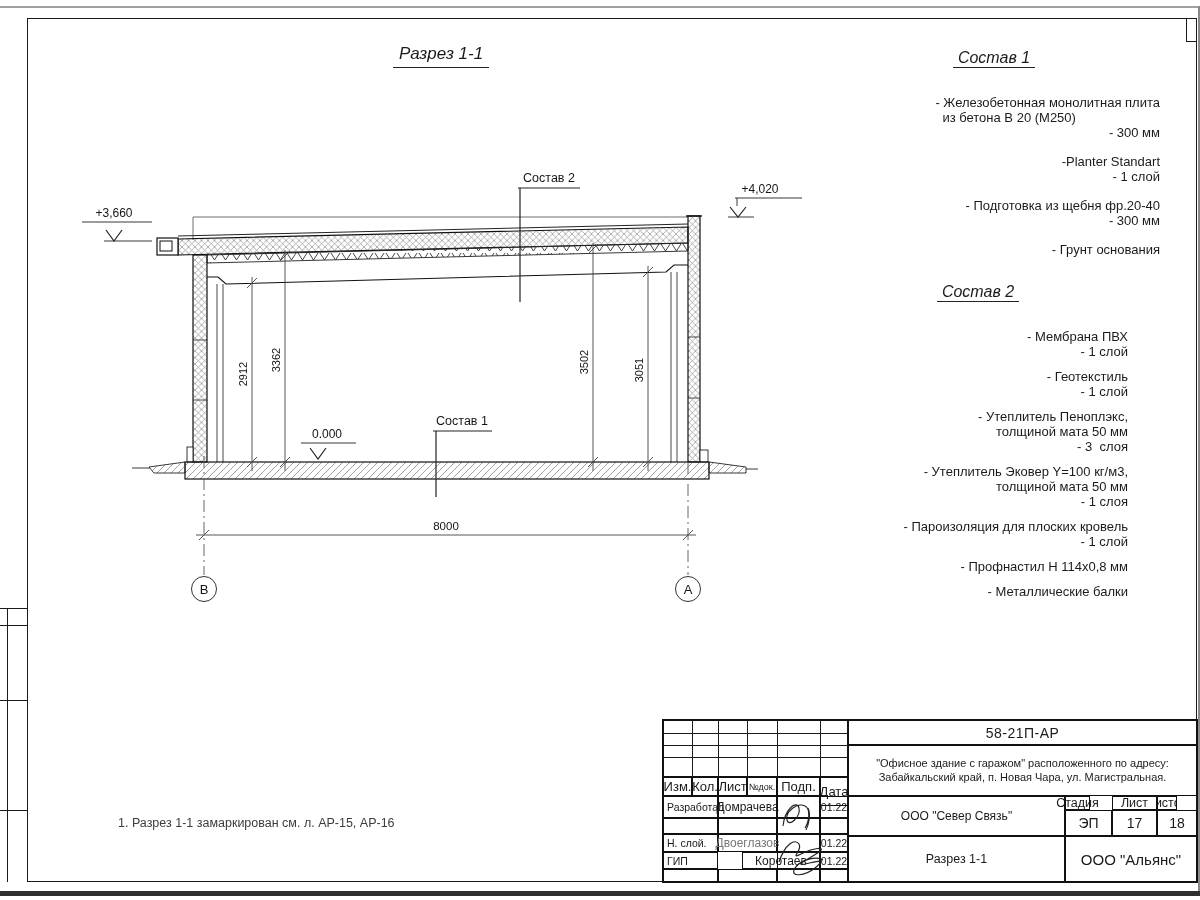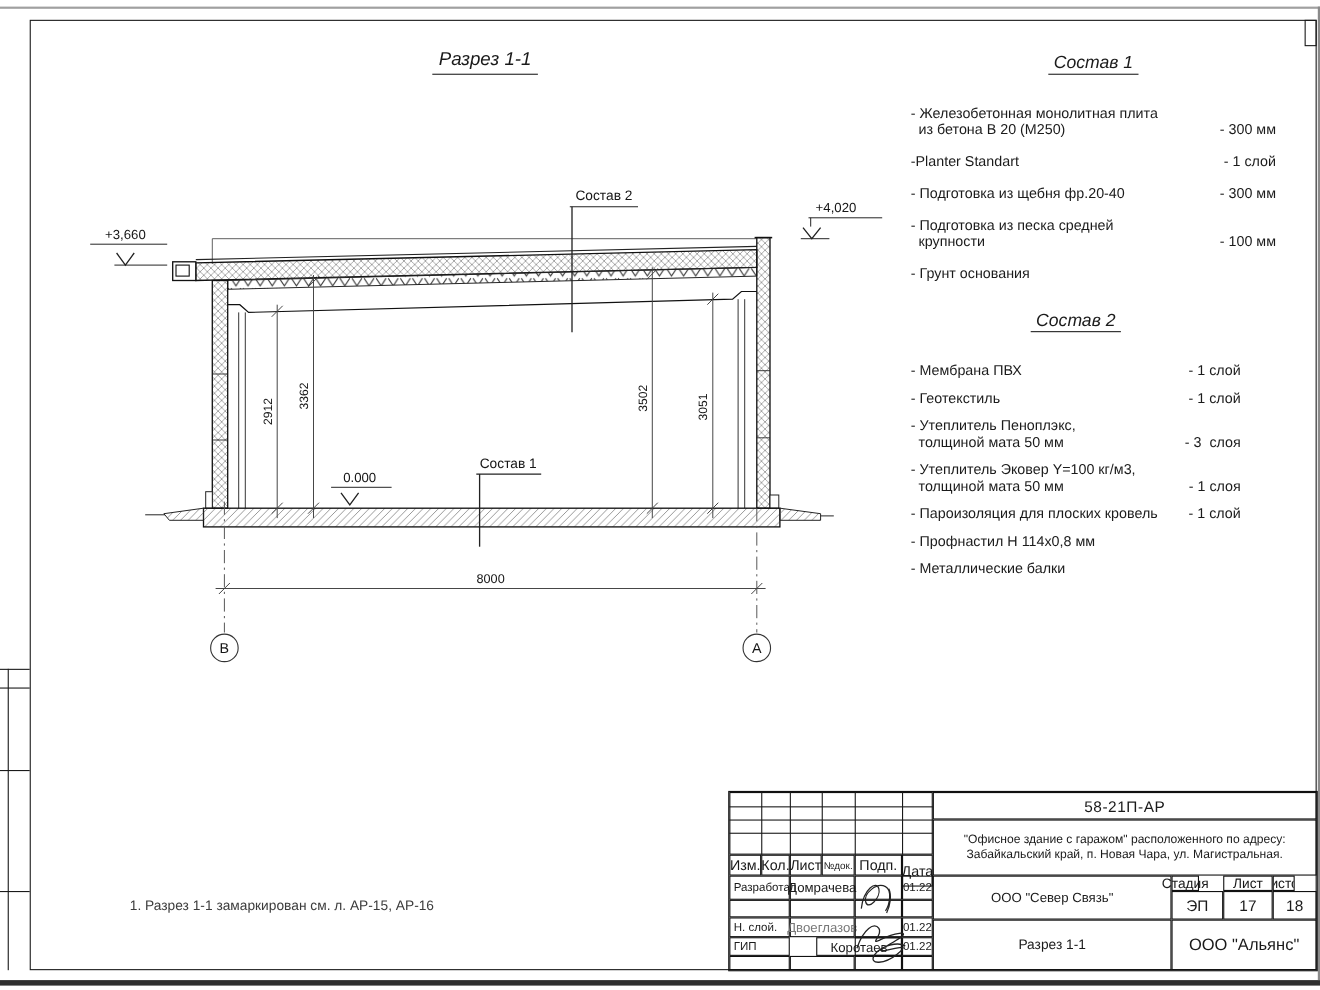--- a/index.html
+++ b/index.html
@@ -8,23 +8,23 @@
   .abs{position:absolute;}
   .hline{position:absolute;background:#1a1a1a;height:1.3px;}
   .vline{position:absolute;background:#1a1a1a;width:1.3px;}
   
   .dwgTitle{position:absolute;left:356px;top:44px;width:170px;text-align:center;
             font-size:17px;font-style:italic;}
   .dwgTitle span{display:inline-block;border-bottom:1.2px solid #222;padding:0 6px 3px;}
   .sostav{position:absolute;font-size:13px;line-height:15px;color:#1b1b1b;}
   .sostavTitle{text-align:center;font-style:italic;font-size:16px;margin:0 0 27px 0;}
   .sostavTitle span{display:inline-block;border-bottom:1.1px solid #222;padding:0 5px 2px;}
-  .item{display:flex;justify-content:space-between;align-items:flex-end;}
+  .item{display:flex;justify-content:space-between;align-items:flex-end;flex-direction:column;}
   .s1 .item{margin-bottom:14px;}
-  .s2 .item{margin-bottom:10px;}
+  .s2 .item{margin-bottom:10px;text-align:right;}
   .lbl{max-width:252px;}
   .l2{padding-left:7px;}
   .val{white-space:pre;}
   .note{position:absolute;left:118px;top:816px;font-size:12.5px;color:#3c3c3c;}
   
   .tb{position:absolute;left:663px;top:720px;width:534px;height:162px;}
   .cell{position:absolute;border:1.3px solid #111;box-sizing:border-box;
         display:flex;align-items:center;justify-content:center;text-align:center;background:transparent;}
   .tbOuter{position:absolute;left:-1px;top:-1px;width:536px;height:164px;border:1.8px solid #111;box-sizing:border-box;}
   .hdr{font-size:13px;}
@@ -211,27 +211,20 @@
     </div>
     <div class="item">
       <div class="lbl">
           <div>- Подготовка из щебня фр.20-40</div>
         <div class="l2"></div>
         </div>
       <div class="val">- 300 мм</div>
     </div>
     <div class="item">
       <div class="lbl">
-          <div>- Подготовка из песка средней</div>
-        <div class="l2">крупности</div>
-        </div>
-      <div class="val">- 100 мм</div>
-    </div>
-    <div class="item">
-      <div class="lbl">
           <div>- Грунт основания</div>
         <div class="l2"></div>
         </div>
       <div class="val"></div>
     </div>
   </div>
 
   <div class="sostav s2" style="left:828px;top:284px;width:300px;">
     <div class="sostavTitle"><span>Состав 2</span></div>
     <div class="item">

